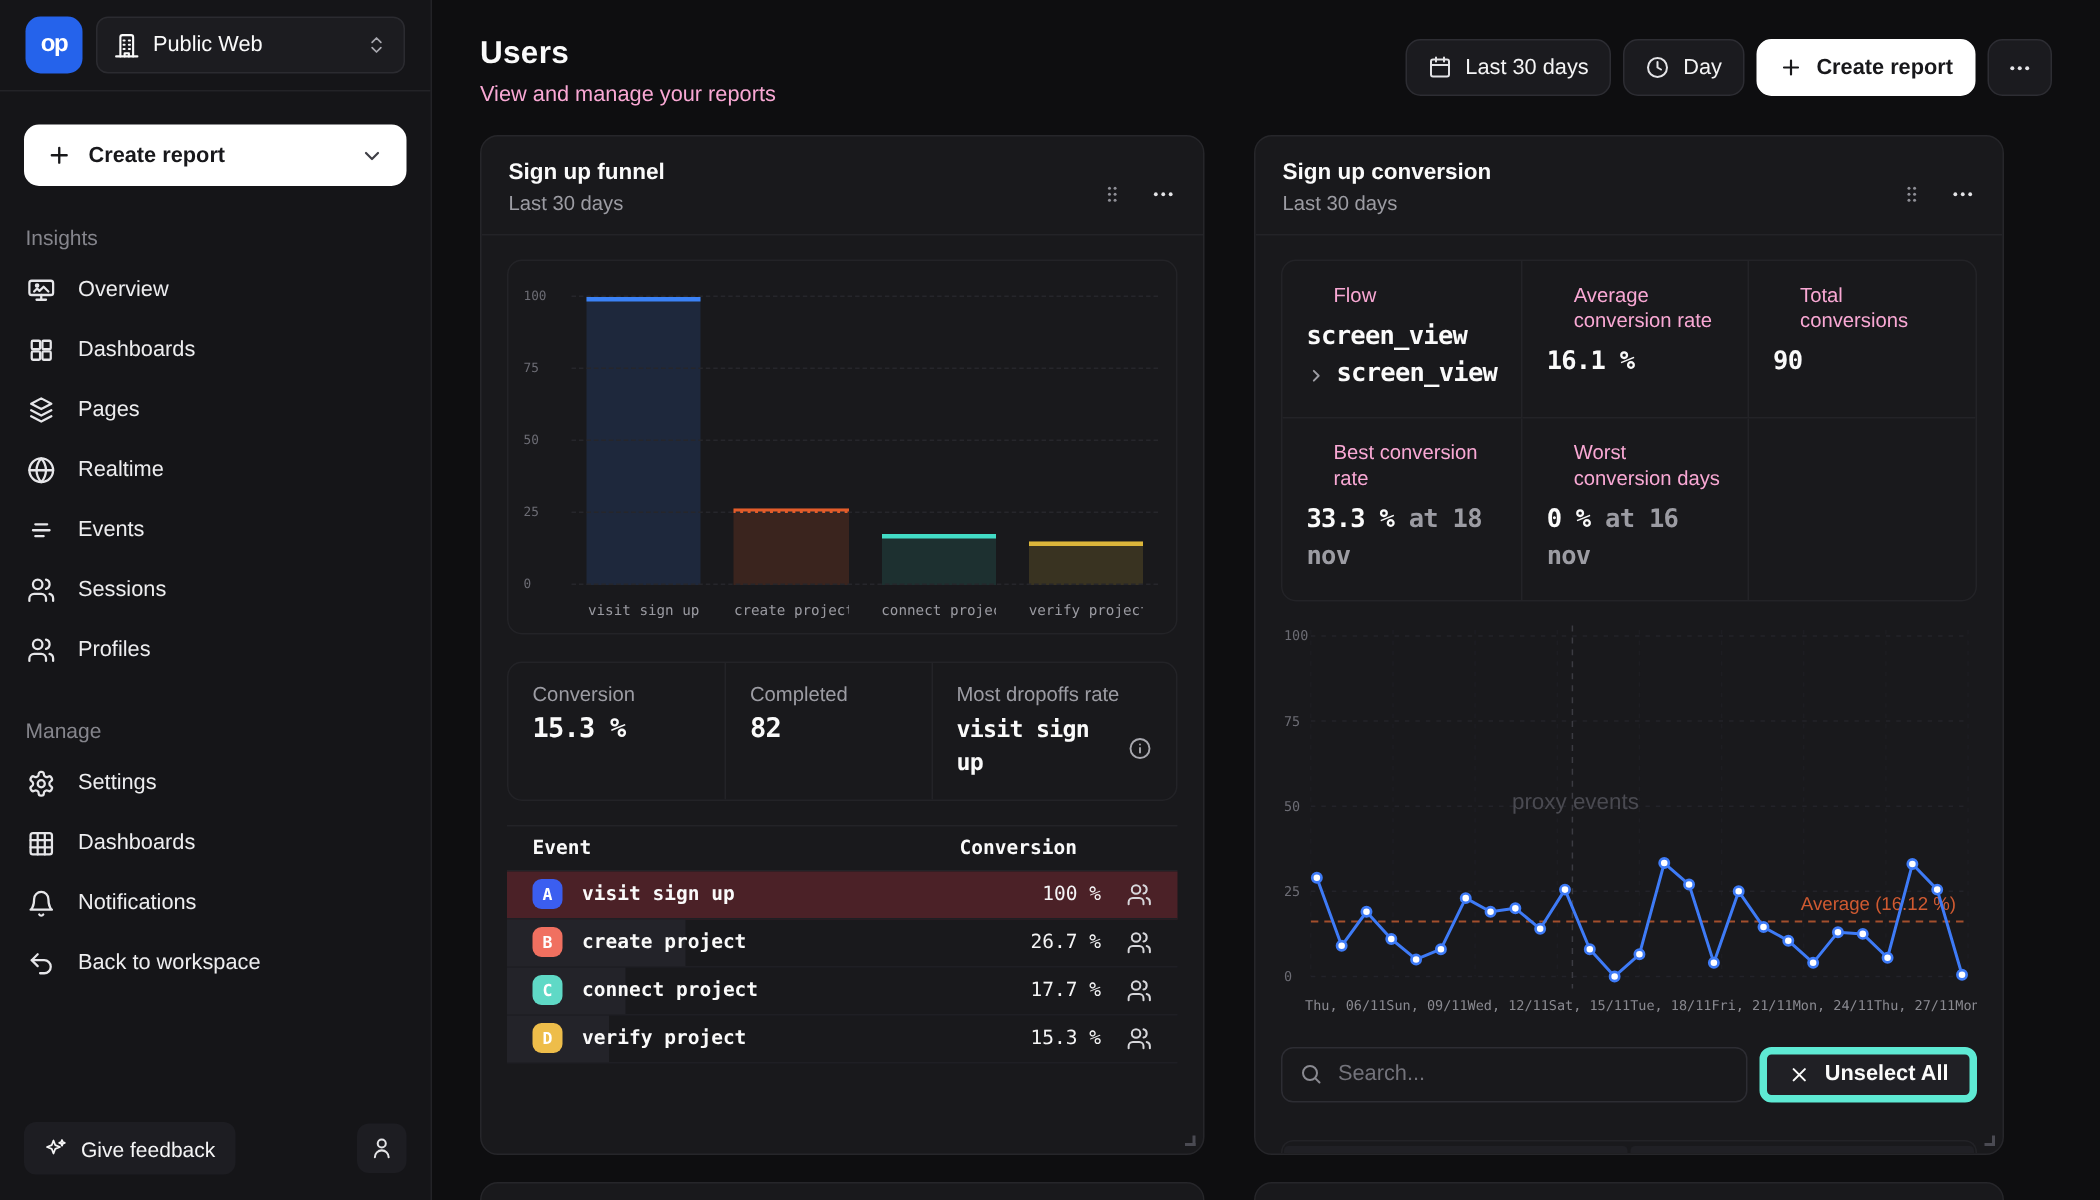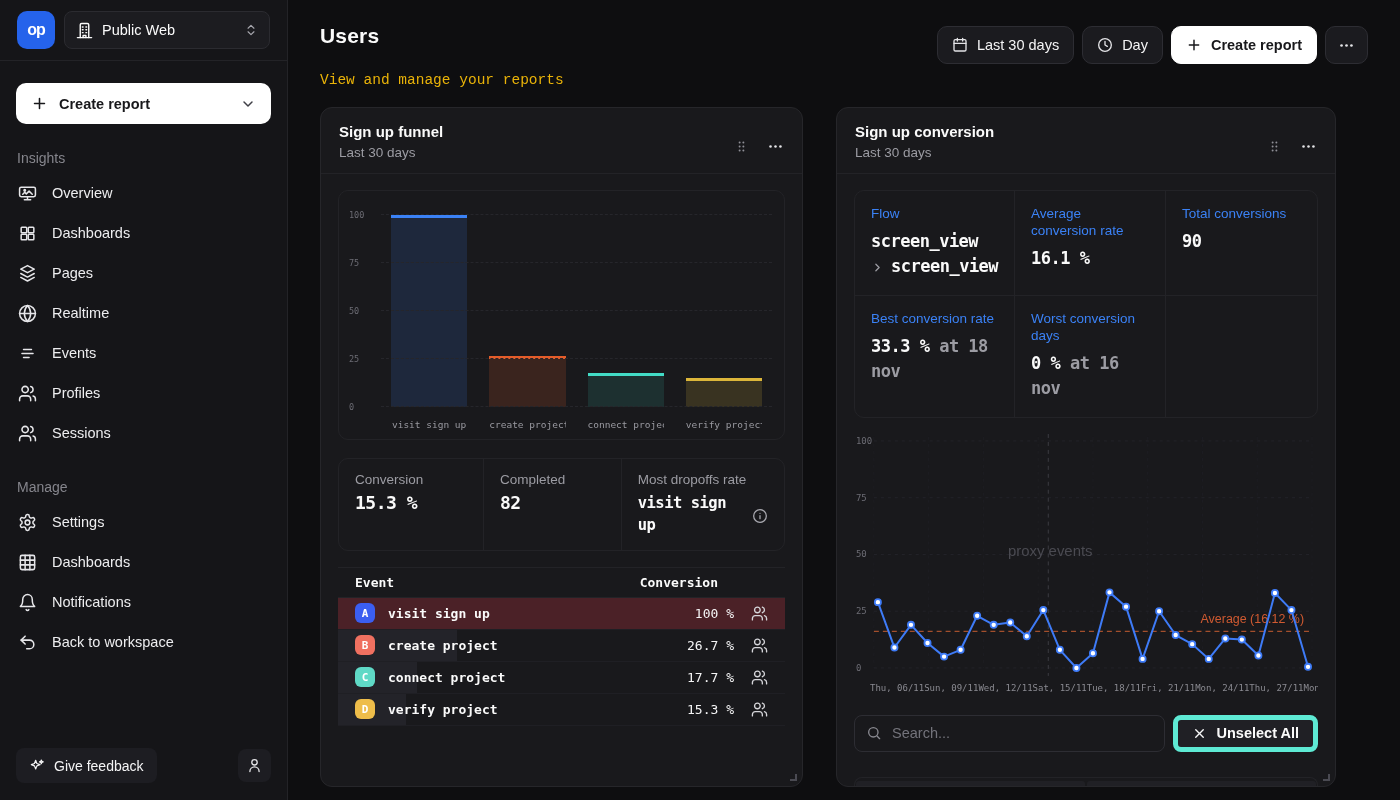--- a/index.html
+++ b/index.html
@@ -26,21 +26,21 @@
   .nav-item svg { width:19px; height:19px; color:#e6e6e9; flex:none; }
 
   .side-footer { margin-top:auto; padding:0 16px 17px; display:flex; align-items:center; justify-content:space-between; }
   .feedback-btn { height:35px; background:#1d1d22; border:none; border-radius:8px; display:flex; align-items:center; gap:9px; padding:0 13px; color:#f4f4f5; font-size:14px; font-family:inherit; cursor:pointer; }
   .avatar-btn { width:33px; height:33px; background:#1d1d22; border:none; border-radius:8px; display:flex; align-items:center; justify-content:center; color:#e4e4e7; cursor:pointer; }
 
   
   .main { flex:1; display:flex; flex-direction:column; overflow:hidden; }
   .main-header { display:flex; justify-content:space-between; align-items:flex-start; padding:24px 32px 19px; }
   .page-title { font-size:21px; font-weight:700; letter-spacing:.2px; }
-  .page-sub { margin-top:24px; font-size:14.5px; color:#eab308;font-family:Liberation Mono, monospace; }
+  .page-sub { margin-top:7px; font-size:14.5px; color:#f9a8d4; }
   .hbtns { display:flex; gap:8px; margin-top:2px; }
   .hbtn { height:38px; display:flex; align-items:center; gap:9px; padding:0 14px; background:#1b1b1f; border:1px solid #2d2d33; border-radius:10px; color:#f4f4f5; font-size:14.5px; font-family:inherit; cursor:pointer; }
   .hbtn svg { color:#e4e4e7; }
   .hbtn.primary { background:#ffffff; border-color:#ffffff; color:#18181b; font-weight:600; }
   .hbtn.primary svg { color:#18181b; }
   .hbtn.iconbtn { padding:0 12px; }
 
   .cards { padding:0 32px; display:grid; grid-template-columns:483px 500px; column-gap:33px; row-gap:18px; align-items:start; }
   .card { background:#19191c; border:1px solid #26262a; border-radius:12px; height:680px; position:relative; overflow:hidden; display:flex; flex-direction:column; }
   .card.stub { height:60px; }
@@ -85,21 +85,21 @@
   .badge { position:relative; width:20px; height:20px; border-radius:6px; display:flex; align-items:center; justify-content:center; font:700 11px "DejaVu Sans Mono", monospace; color:#fff; flex:none; }
   .ev-label { position:relative; margin-left:13px; font:700 13px "DejaVu Sans Mono", monospace; }
   .ev-value { position:relative; margin-left:auto; font:13px "DejaVu Sans Mono", monospace; color:#f4f4f5; }
   .ev-users { position:relative; margin-left:17px; color:#d6d6da; flex:none; cursor:pointer; }
 
   
   .cstats { border:1px solid #232327; border-radius:10px; display:grid; grid-template-columns:1fr 1fr 1fr; }
   .cs-cell { padding:15px 16px; border-right:1px solid #232327; border-bottom:1px solid #232327; min-height:101px; }
   .cs-cell:nth-child(3n) { border-right:none; }
   .cs-cell:nth-child(n+4) { border-bottom:none; min-height:110px; }
-  .cs-label { font-size:13.5px; color:#3b82f6; line-height:1.25; }
+  .cs-label { font-size:13.5px; color:#f9a8d4; line-height:1.25;margin-left:18px; }
   .cs-value { margin-top:6px; font:700 17px "DejaVu Sans Mono", monospace; letter-spacing:-.5px; line-height:1.5; }
   .cs-muted { color:#9c9ca3; }
   .flow-line { display:flex; align-items:center; gap:7px; }
   .flow-line svg { color:#9c9ca3; flex:none; }
 
   
   .lchart { margin-top:13px; }
   .lx-row { display:flex; justify-content:space-between; margin-top:1px; padding-left:16px; font:9px "DejaVu Sans Mono", monospace; color:#8a8a91; white-space:nowrap; overflow:hidden; }
 
   
@@ -188,30 +188,30 @@
         </svg>
       <span>Events</span>
     </div>
     <div class="nav-item">
       <svg viewBox="0 0 24 24" fill="none" stroke="currentColor" stroke-width="1.9" stroke-linecap="round" stroke-linejoin="round">
           <path d="M16 21v-2a4 4 0 0 0-4-4H6a4 4 0 0 0-4 4v2"></path>
           <circle cx="9" cy="7" r="4"></circle>
           <path d="M22 21v-2a4 4 0 0 0-3-3.87"></path>
           <path d="M16 3.13a4 4 0 0 1 0 7.75"></path>
         </svg>
-      <span>Profiles</span>
+      <span>Sessions</span>
     </div>
     <div class="nav-item">
       <svg viewBox="0 0 24 24" fill="none" stroke="currentColor" stroke-width="1.9" stroke-linecap="round" stroke-linejoin="round">
           <path d="M16 21v-2a4 4 0 0 0-4-4H6a4 4 0 0 0-4 4v2"></path>
           <circle cx="9" cy="7" r="4"></circle>
           <path d="M22 21v-2a4 4 0 0 0-3-3.87"></path>
           <path d="M16 3.13a4 4 0 0 1 0 7.75"></path>
         </svg>
-      <span>Sessions</span>
+      <span>Profiles</span>
     </div>
   </nav>
 
   <div class="section-label">Manage</div>
   <nav>
     <div class="nav-item">
       <svg viewBox="0 0 24 24" fill="none" stroke="currentColor" stroke-width="1.9" stroke-linecap="round" stroke-linejoin="round">
           <path d="M12.22 2h-.44a2 2 0 0 0-2 2v.18a2 2 0 0 1-1 1.73l-.43.25a2 2 0 0 1-2 0l-.15-.08a2 2 0 0 0-2.73.73l-.22.38a2 2 0 0 0 .73 2.73l.15.1a2 2 0 0 1 1 1.72v.51a2 2 0 0 1-1 1.74l-.15.09a2 2 0 0 0-.73 2.73l.22.38a2 2 0 0 0 2.73.73l.15-.08a2 2 0 0 1 2 0l.43.25a2 2 0 0 1 1 1.73V20a2 2 0 0 0 2 2h.44a2 2 0 0 0 2-2v-.18a2 2 0 0 1 1-1.73l.43-.25a2 2 0 0 1 2 0l.15.08a2 2 0 0 0 2.73-.73l.22-.39a2 2 0 0 0-.73-2.73l-.15-.08a2 2 0 0 1-1-1.74v-.5a2 2 0 0 1 1-1.74l.15-.09a2 2 0 0 0 .73-2.73l-.22-.38a2 2 0 0 0-2.73-.73l-.15.08a2 2 0 0 1-2 0l-.43-.25a2 2 0 0 1-1-1.73V4a2 2 0 0 0-2-2z"></path>
           <circle cx="12" cy="12" r="3"></circle>
         </svg>

